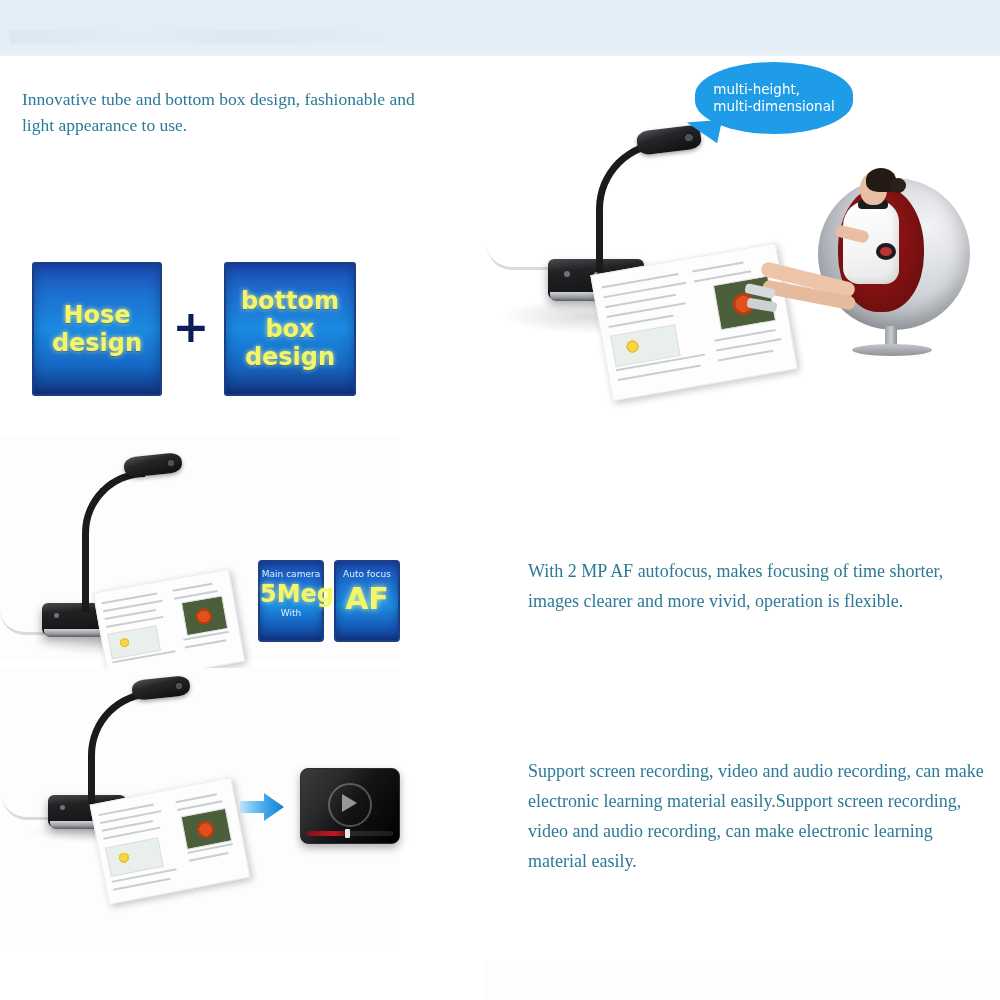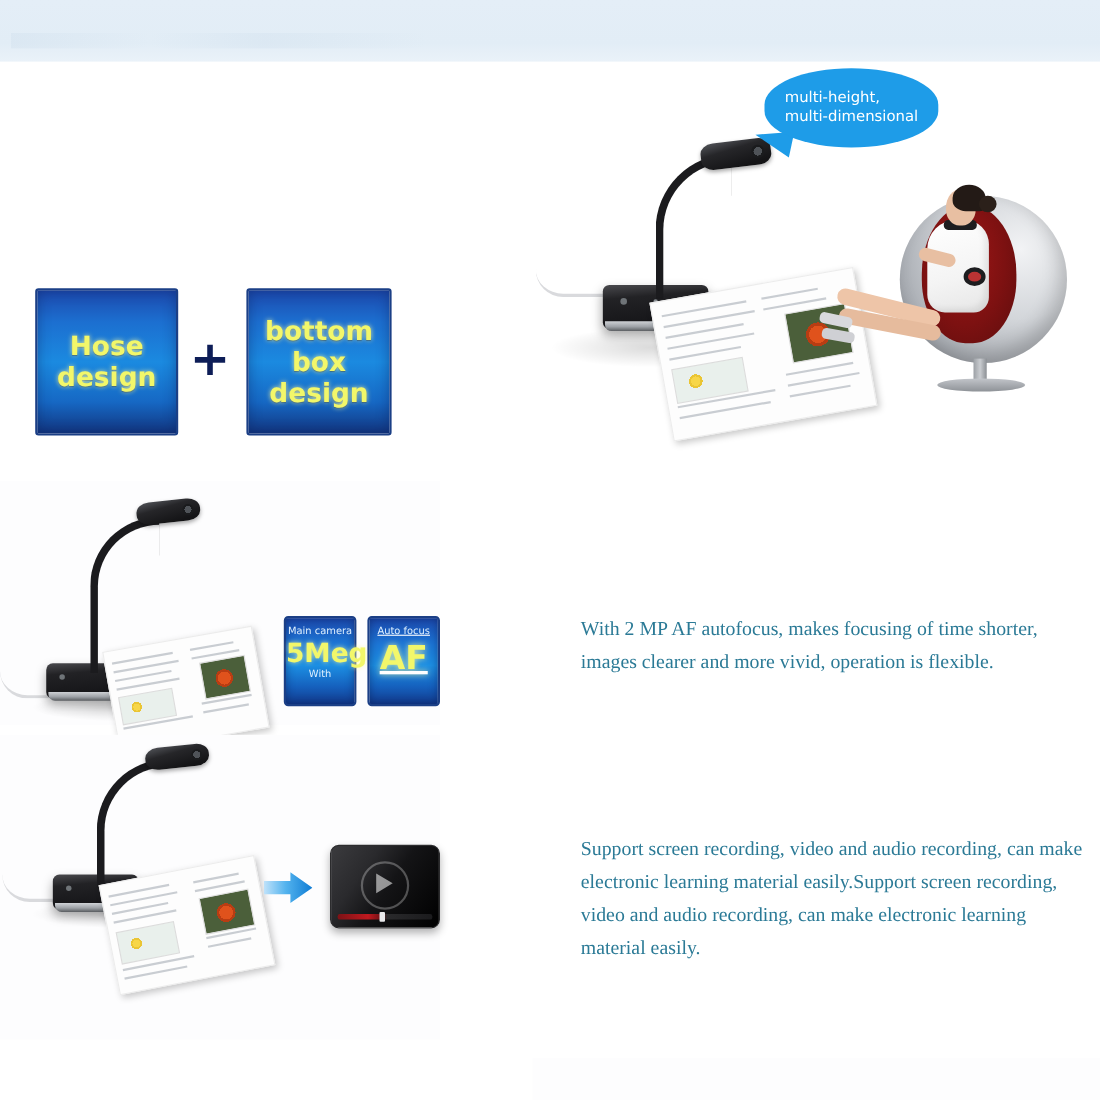--- a/index.html
+++ b/index.html
@@ -73,21 +73,21 @@
   
   .specbadge{
     position:absolute;top:560px;height:78px;width:62px;
     border:2px solid #1b3f86;border-radius:4px;
     background:linear-gradient(180deg,#1b48ab 0%,#1c76d6 30%,#1c8fe3 55%,#1560bd 80%,#123a8c 100%);
     box-shadow:inset 0 0 8px rgba(8,25,80,.5);
     text-align:center;color:#ffffff;
     font-family:"DejaVu Sans", sans-serif;
   }
   #spec-main-camera{left:258px;}
-  #spec-auto-focus{left:334px;text-decoration:underline;}
+  #spec-auto-focus{left:334px;}
   .specbadge .cap{display:block;font-size:9px;margin-top:7px;color:#dff0ff;}
   .specbadge .big{display:block;font-size:24px;font-weight:bold;color:#f2f76a;
     text-shadow:0 0 5px rgba(255,255,160,.8);line-height:26px;margin-top:2px;}
   .specbadge .sub{display:block;font-size:9px;color:#dff0ff;margin-top:1px;}
   .specbadge .af{display:block;font-size:30px;font-weight:bold;color:#f2f76a;
     text-shadow:0 0 6px rgba(255,255,160,.85);line-height:40px;}
   
   .scene{position:absolute;}
   .doc-sheet{
     position:absolute;background:#fdfdfd;
@@ -226,20 +226,21 @@
     background:radial-gradient(ellipse,rgba(0,0,0,.14),rgba(0,0,0,0) 70%);}
 </style>
 </head>
 <body>
 
 <div class="header">
   <div class="header-watermark"></div>
 </div>
 
 <div class="copy" style="left:22px;top:86px;width:400px;">
+  <p>Innovative tube and bottom box design, fashionable and light appearance to use.</p>
 </div>
 
 <div class="badge-row">
   <div class="bigbadge" id="hose-box">
     <span class="bigbadge-text">Hose
 design</span>
   </div>
   <div class="plus-sign">+</div>
   <div class="bigbadge" id="bottombox-box">
     <span class="bigbadge-text">bottom

